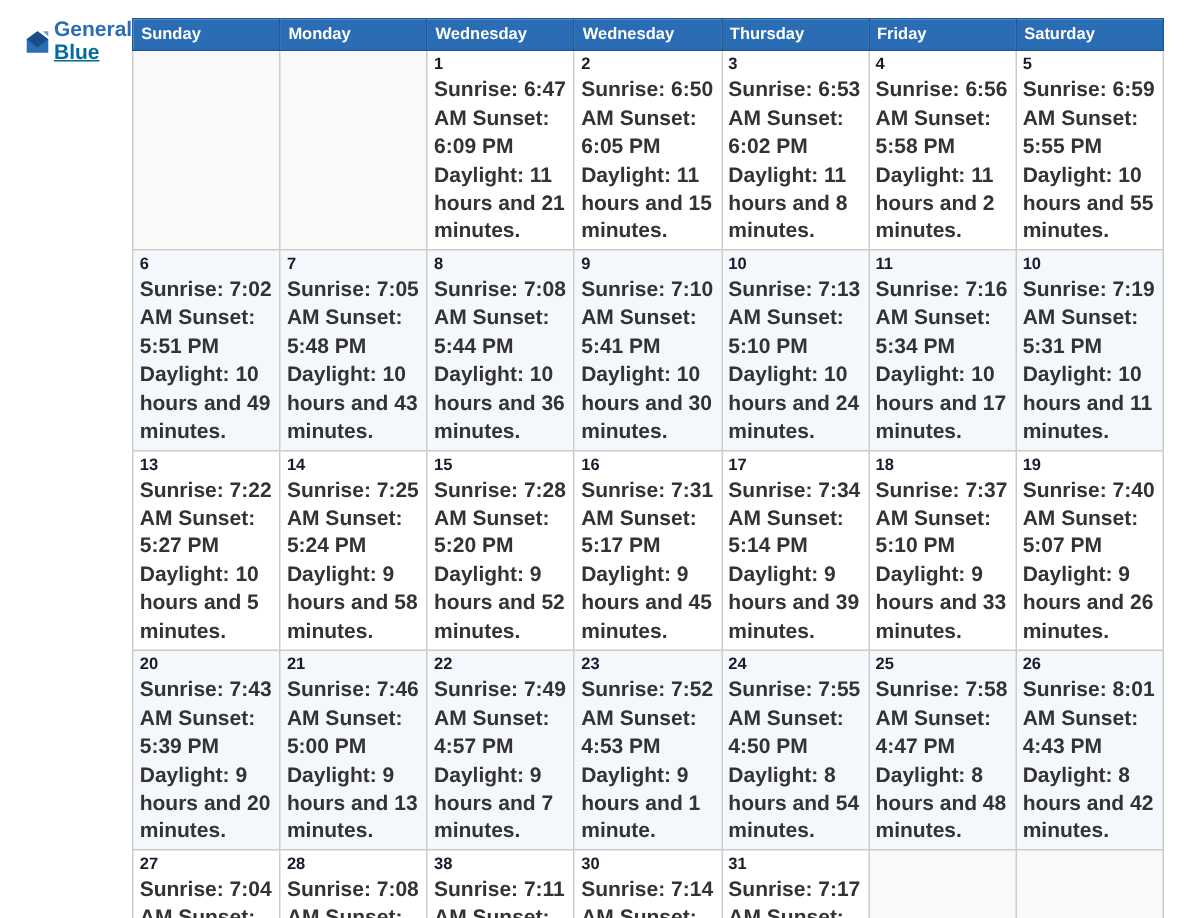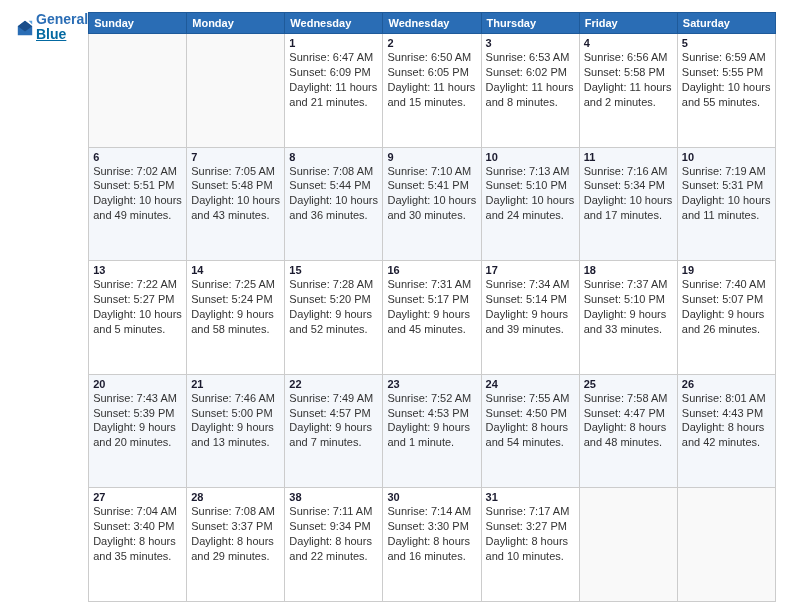--- a/index.html
+++ b/index.html
@@ -84,23 +84,24 @@
       background: #f4f7fb;
     }
     .day-number {
       font-weight: bold;
       font-size: 11px;
       color: #1a1a2e;
       display: block;
       margin-bottom: 1px;
     }
     .cell-info {
-      font-size: 11px;
+      font-size: 14px;
       line-height: 1.35;
       color: #333;
+      font-weight: bold;
     }
     .empty-cell {
       background: #f9f9f9 !important;
     }
   </style>
 </head>
 <body>
 
 <div class="page">
   <div class="header">

